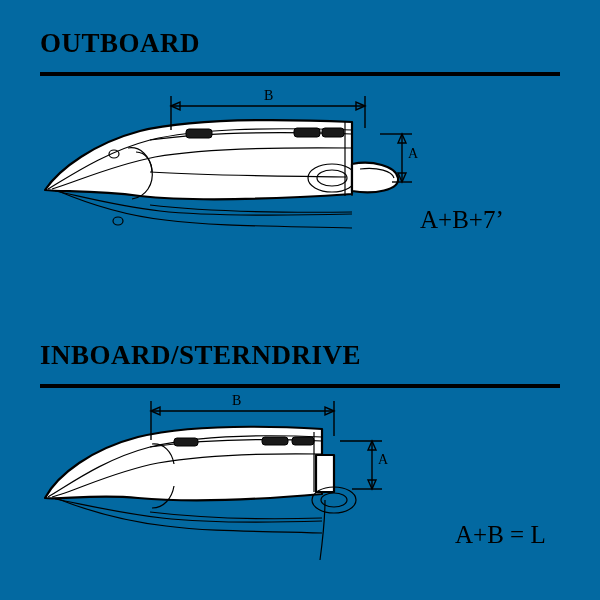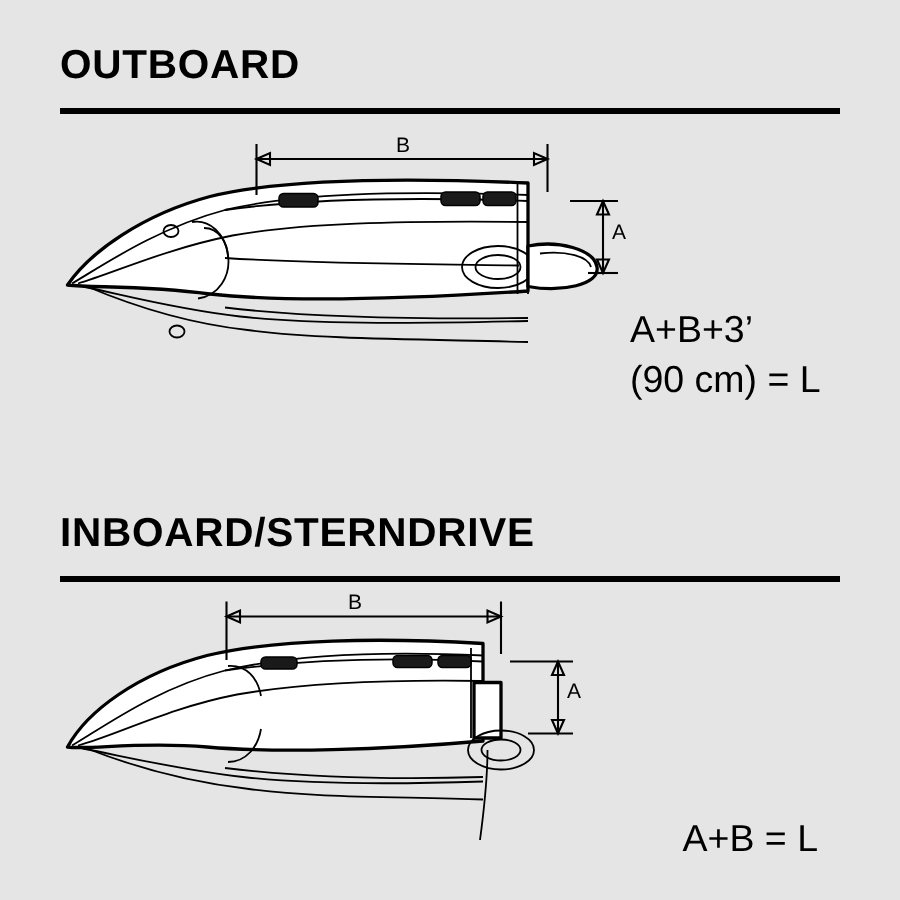--- a/index.html
+++ b/index.html
@@ -4,22 +4,22 @@
 <style>
   html, body {
     margin: 0;
     padding: 0;
     background: #ffffff;
   }
   #page {
     position: relative;
     width: 600px;
     height: 600px;
-    background: #e5e5e5;
-    font-family: Liberation Sans, sans-serif;
+    background: #0369a1;
+    font-family: Liberation Serif, serif;
     color: #000000;
     overflow: hidden;
   }
 
   .section-title {
     position: absolute;
     font-weight: bold;
     font-size: 27px;
     letter-spacing: 0.5px;
     color: #000000;
@@ -129,22 +129,21 @@
 
   <svg width="600" height="600">
     <path class="dim-line" d="M 402,134 L 402,182"></path>
     <path class="dim-line" d="M 402,134 L 398,143 L 406,143 Z" fill="#000"></path>
     <path class="dim-line" d="M 402,182 L 398,173 L 406,173 Z" fill="#000"></path>
     <path class="dim-line" d="M 380,134 L 412,134"></path>
     <path class="dim-line" d="M 392,182 L 412,182"></path>
   </svg>
   <div class="dim-label" style="left:408px; top:146px;">A</div>
 
-  <div class="formula" style="left:420px; top:205px;">A+B+3’</div>
-  <div class="formula" style="left:420px; top:238px;">(90 cm) = L</div>
+  <div class="formula" style="left:420px; top:205px;">A+B+7’</div>
 
   <div class="section-title" style="left:40px; top:340px;text-align:center;">INBOARD/STERNDRIVE</div>
 
   <div class="rule" style="left:40px; top:384px; width:520px;"></div>
 
   <svg width="600" height="600">
 
     <path class="hull-outline" d="M 45,498 C 58,474 92,449 138,437 C 184,426 254,425 322,429 L 322,494
          C 254,500 184,502 138,498 C 94,494 60,500 45,498 Z"></path>
     <path class="hull-thin" d="M 48,497 C 70,484 104,459 150,447 C 196,436 256,434 322,437"></path>
@@ -182,15 +181,15 @@
 
   <svg width="600" height="600">
     <path class="dim-line" d="M 372,441 L 372,489"></path>
     <path class="dim-line" d="M 372,441 L 368,450 L 376,450 Z" fill="#000"></path>
     <path class="dim-line" d="M 372,489 L 368,480 L 376,480 Z" fill="#000"></path>
     <path class="dim-line" d="M 340,441 L 382,441"></path>
     <path class="dim-line" d="M 352,489 L 382,489"></path>
   </svg>
   <div class="dim-label" style="left:378px; top:452px;">A</div>
 
-  <div class="formula" style="left:455px; top:544px;">A+B  = L</div>
+  <div class="formula" style="left:455px; top:520px;">A+B  = L</div>
 
 </div>
 
 </body></html>

